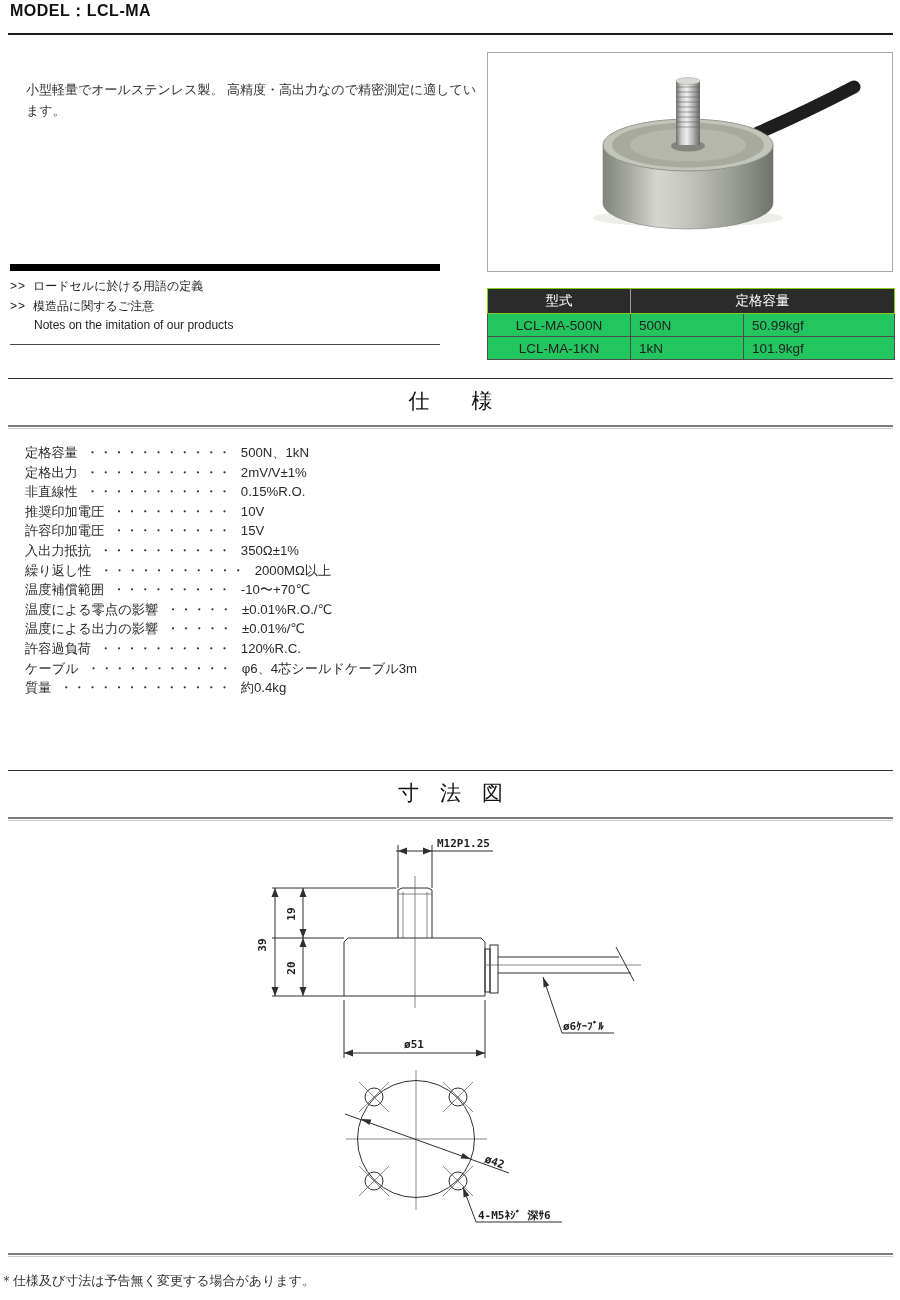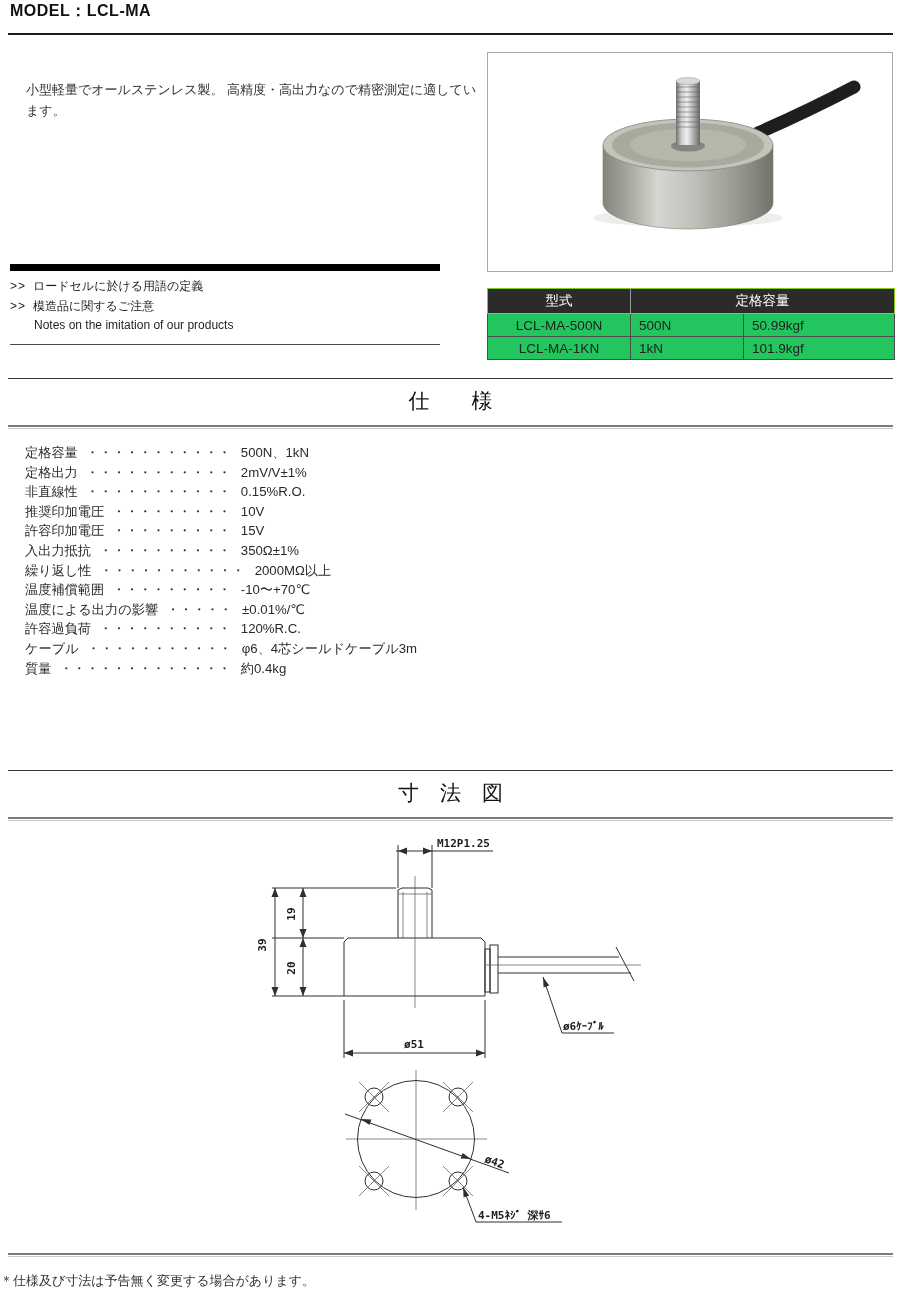--- a/index.html
+++ b/index.html
@@ -161,20 +161,21 @@
 
   <div class="spec-list">
     <div class="spec-row"><span class="spec-label">定格容量</span><span class="spec-dots">・・・・・・・・・・・</span><span class="spec-value">500N、1kN</span></div>
     <div class="spec-row"><span class="spec-label">定格出力</span><span class="spec-dots">・・・・・・・・・・・</span><span class="spec-value">2mV/V±1%</span></div>
     <div class="spec-row"><span class="spec-label">非直線性</span><span class="spec-dots">・・・・・・・・・・・</span><span class="spec-value">0.15%R.O.</span></div>
     <div class="spec-row"><span class="spec-label">推奨印加電圧</span><span class="spec-dots">・・・・・・・・・</span><span class="spec-value">10V</span></div>
     <div class="spec-row"><span class="spec-label">許容印加電圧</span><span class="spec-dots">・・・・・・・・・</span><span class="spec-value">15V</span></div>
     <div class="spec-row"><span class="spec-label">入出力抵抗</span><span class="spec-dots">・・・・・・・・・・</span><span class="spec-value">350Ω±1%</span></div>
     <div class="spec-row"><span class="spec-label">繰り返し性</span><span class="spec-dots">・・・・・・・・・・・</span><span class="spec-value">2000MΩ以上</span></div>
     <div class="spec-row"><span class="spec-label">温度補償範囲</span><span class="spec-dots">・・・・・・・・・</span><span class="spec-value">-10〜+70℃</span></div>
+    <div class="spec-row"><span class="spec-label">温度による零点の影響</span><span class="spec-dots">・・・・・</span><span class="spec-value">±0.01%R.O./℃</span></div>
     <div class="spec-row"><span class="spec-label">温度による出力の影響</span><span class="spec-dots">・・・・・</span><span class="spec-value">±0.01%/℃</span></div>
     <div class="spec-row"><span class="spec-label">許容過負荷</span><span class="spec-dots">・・・・・・・・・・</span><span class="spec-value">120%R.C.</span></div>
     <div class="spec-row"><span class="spec-label">ケーブル</span><span class="spec-dots">・・・・・・・・・・・</span><span class="spec-value">φ6、4芯シールドケーブル3m</span></div>
     <div class="spec-row"><span class="spec-label">質量</span><span class="spec-dots">・・・・・・・・・・・・・</span><span class="spec-value">約0.4kg</span></div>
   </div>
 
   <div class="section sec-dim">
     <div class="section-title">寸　法　図</div>
     <div class="groove"></div>
   </div>

